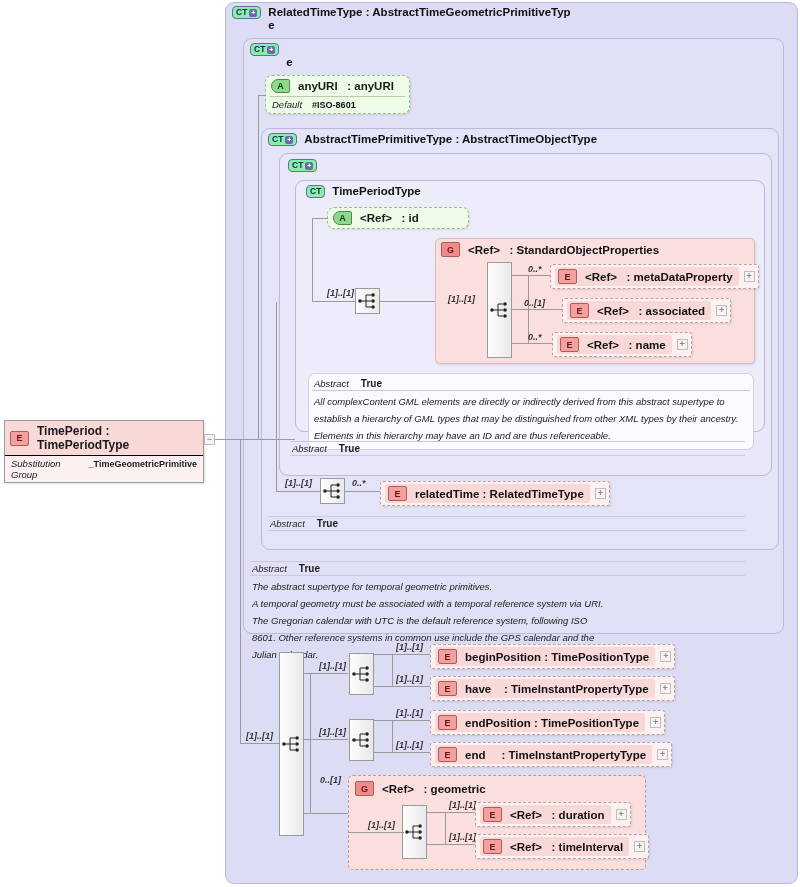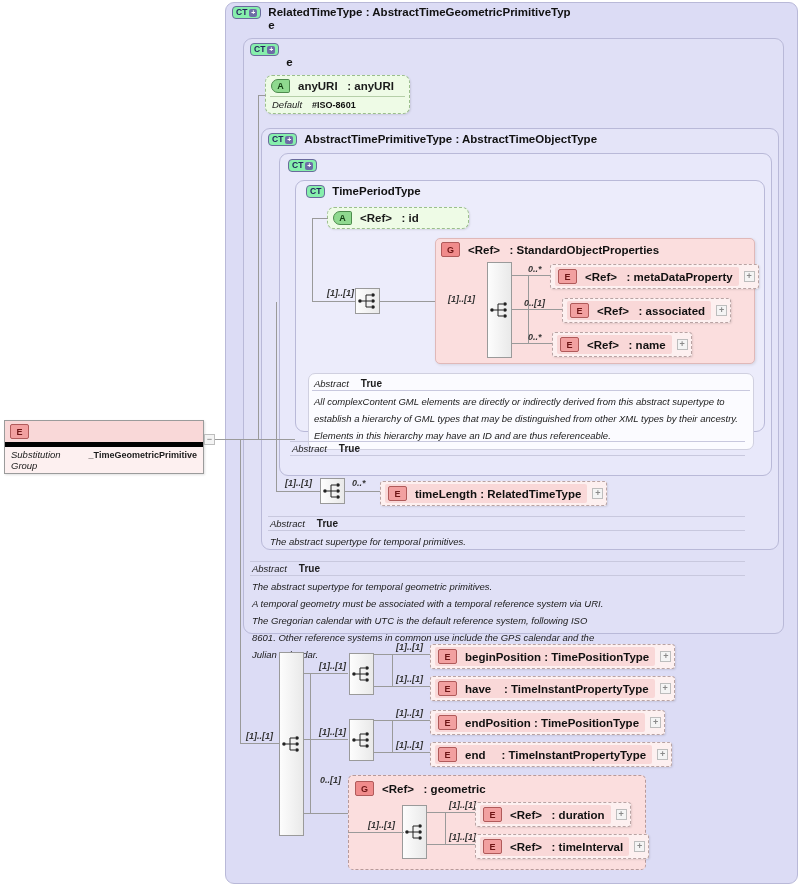--- a/index.html
+++ b/index.html
@@ -186,21 +186,21 @@
   .anno .arow .v { font-weight:bold; font-size:10px; }
   .anno .doc {
     font-size:9.5px; font-style:italic; color:#1a1a1a;
     padding:2px 4px 0 2px; line-height:17px;
   }
   .anno.white { background:#fbfbff; border:1px solid #d0d0e0; border-radius:7px; padding:3px 3px 5px 3px; }
   .anno.white .arow { border-top:none; }
 
   .subrow {
     display:flex; align-items:baseline; gap:14px;
-    border-top:5px solid #000000;
+    border-top:1px solid #000000;
     padding:2px 6px 2px 6px;
     font-size:9.5px;
   }
   .subrow .k { font-style:italic; }
   .subrow .v { font-weight:bold; font-size:9px; }
 </style>
 </head>
 <body>
 
 <div class="canvas">
@@ -241,20 +241,23 @@
   <div class="hdr" style="left:306px; top:185px;">
     <span class="badge">
         <span>CT</span>
       </span>
     <span>TimePeriodType</span>
   </div>
 
   <div style="position:absolute; left:4px; top:420px; width:200px; background:#fdf0f0; border:1px solid #9b9b9b; box-shadow:1px 1px 2px rgba(0,0,0,.12);">
     <div style="display:flex; align-items:center; padding:3px 6px 3px 5px; background:#f9d8d8;">
       <span class="ebadge">E</span>
+      <span style="font-size:12px; font-weight:bold;"><span>TimePeriod</span>
+      <span>:</span>
+      <span>TimePeriodType</span></span>
     </div>
     <div class="subrow" style="background:#fdf0f0;">
       <span class="k">Substitution Group</span>
       <span class="v">_TimeGeometricPrimitive</span>
     </div>
   </div>
   <div class="minusbox" style="left:204px; top:434px;">−</div>
 
   <div class="ln lnh" style="left:215px; top:439px; width:80px;"></div>
 
@@ -370,30 +373,29 @@
       <line x1="9" y1="10" x2="14" y2="10" stroke="#222" stroke-width="1"></line>
       <line x1="9" y1="16" x2="14" y2="16" stroke="#222" stroke-width="1"></line>
       <circle cx="16" cy="4" r="1.8" fill="#222"></circle>
       <circle cx="16" cy="10" r="1.8" fill="#222"></circle>
       <circle cx="16" cy="16" r="1.8" fill="#222"></circle>
     </svg>
   </div>
   <div class="ln lnh" style="left:345px; top:491px; width:35px;"></div>
   <div class="card" style="left:352px; top:478px;">0..*</div>
   <div class="ebox" style="left:380px; top:481px;">
-    <span class="inner"><span class="ebadge">E</span><span class="nm">timeLength</span>&nbsp;<span>:</span>&nbsp;<span class="ty">RelatedTimeType</span></span>
+    <span class="inner"><span class="ebadge">E</span><span class="nm">relatedTime</span>&nbsp;<span>:</span>&nbsp;<span class="ty">RelatedTimeType</span></span>
     <span class="plusbox">+</span>
   </div>
 
   <div class="anno" style="left:268px; top:516px; width:477px;">
     <div class="arow">
       <span class="k">Abstract</span>
       <span class="v">True</span>
     </div>
-    <div class="doc">The abstract supertype for temporal primitives.</div>
   </div>
 
   <div class="anno" style="left:250px; top:561px; width:495px;">
     <div class="arow">
       <span class="k">Abstract</span>
       <span class="v">True</span>
     </div>
     <div class="doc" style="white-space:pre-line;">The abstract supertype for temporal geometric primitives.
 A temporal geometry must be associated with a temporal reference system via URI.
 The Gregorian calendar with UTC is the default reference system, following ISO

